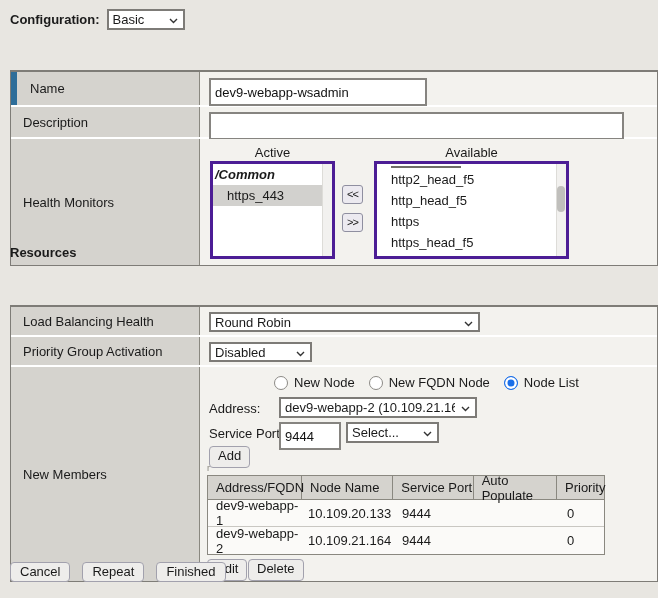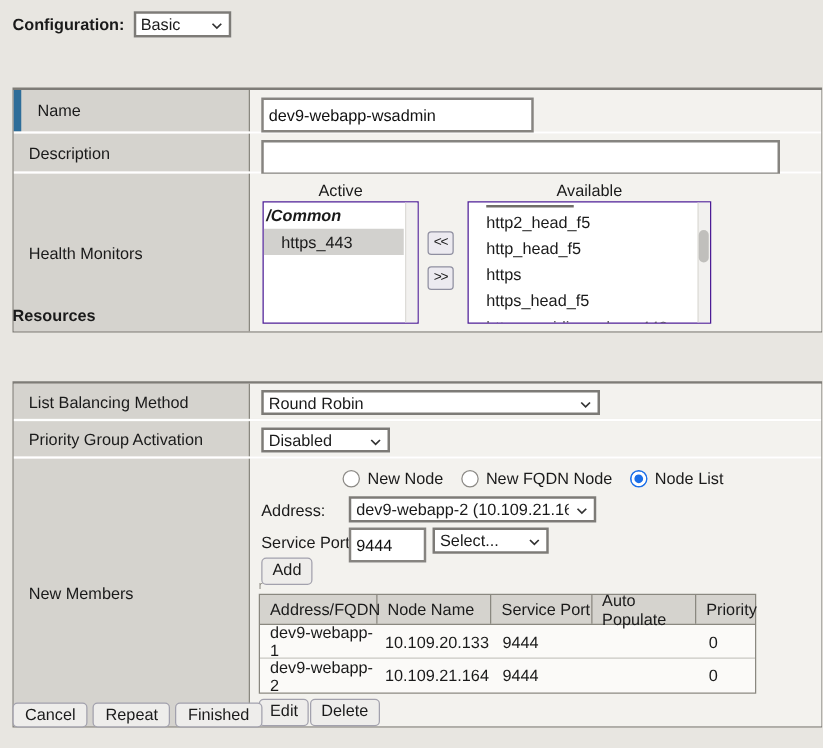--- a/index.html
+++ b/index.html
@@ -24,21 +24,21 @@
   .cell-l { width:189px; background:#d5d3ce; border-right:1px solid #8a8880; display:flex; align-items:center;
             padding-left:12px; position:relative; flex:0 0 auto; }
   .cell-r { flex:1 1 auto; background:#f3f2ee; position:relative; }
   .accent { position:absolute; left:0; top:0; bottom:0; width:6px; background:#2e6d99; }
 
   .txt-input { height:22px; background:#fff; border:2px solid #868480; font-family:"Liberation Sans",sans-serif;
                font-size:13px; padding:12px 4px; color:#111; }
 
   
   .hm-caption { position:absolute; top:6px; text-align:center; }
-  .listbox { position:absolute; background:#fff; border:1px solid #4c1d95; overflow:hidden; }
+  .listbox { position:absolute; background:#fff; border:3px solid #4c1d95; overflow:hidden; }
   .lb-gutter { position:absolute; top:0; right:0; bottom:0; width:10px; background:#f2f1ef; border-left:1px solid #dddcd8; }
   .lb-thumb { position:absolute; right:1px; width:8px; border-radius:4px; background:#c0bfbc; }
   .hm-item { height:21px; line-height:21px; padding-left:14px; white-space:nowrap; }
   .hm-group { font-weight:bold; font-style:italic; padding-left:2px; }
   .hm-selected { background:#d2d1ce; }
   .clipped-sliver { height:2px; width:70px; background:#6f6d68; margin:2px 0 1px 14px; }
   .mv-btn { position:absolute; left:142px; width:21px; height:19px; background:#eceaf0; border:1px solid #8f8fa0;
             border-radius:3px; font-size:11px; line-height:16px; text-align:center; letter-spacing:-1px; cursor:default; }
 
   
@@ -60,21 +60,21 @@
   .m-hrow { display:flex; background:#d5d3ce; border-bottom:1px solid #8a8880; height:24px; }
   .m-hcell { display:flex; align-items:center; padding-left:8px; border-right:1px solid #8a8880; }
   .m-hcell:last-child { border-right:none; }
   .m-brow { display:flex; height:27px; border-bottom:1px solid #c9c7c2; }
   .m-brow:last-child { border-bottom:none; }
   .m-bcell { display:flex; align-items:center; padding-left:8px; }
   .c0 { width:92px; } .c1 { width:94px; } .c2 { width:81px; } .c3 { width:84px; } .c4 { width:47px; flex:1; }
 
   .stray { position:absolute; top:96px; left:7px; font-size:9px; color:#8a8880; }
 
-  .footer { position:absolute; top:562px; left:10px; display:flex; gap:4px;text-align:right; }
+  .footer { position:absolute; top:562px; left:10px; display:flex; gap:12px;text-align:right; }
   .footer .btn { padding:1px 9px 2px 9px; }
 </style>
 </head>
 <body>
 
 <div id="app">
 
   <div class="config-bar">
     <span class="lbl">Configuration:</span>
     <div class="sel-box" style="width:78px">
@@ -139,21 +139,21 @@
       </div>
     </div>
   </div>
 
   <div class="sec-head" style="top:245px">Resources</div>
 
   <div class="tbl" style="top:268px">
 
     <div class="row" style="height:30px">
       <div class="cell-l">
-        <span>List Balancing Method</span>
+        <span>Load Balancing Health</span>
       </div>
       <div class="cell-r">
         <div class="sel-box" style="position:absolute; left:9px; top:5px; width:271px; height:20px">
           <span class="sel-txt">Round Robin</span>
           <span><svg width="9" height="6" viewBox="0 0 9 6">
                 <path d="M1 1l3.5 3.5L8 1" stroke="#333" stroke-width="1.4" fill="none"></path>
               </svg></span>
         </div>
       </div>
     </div>

